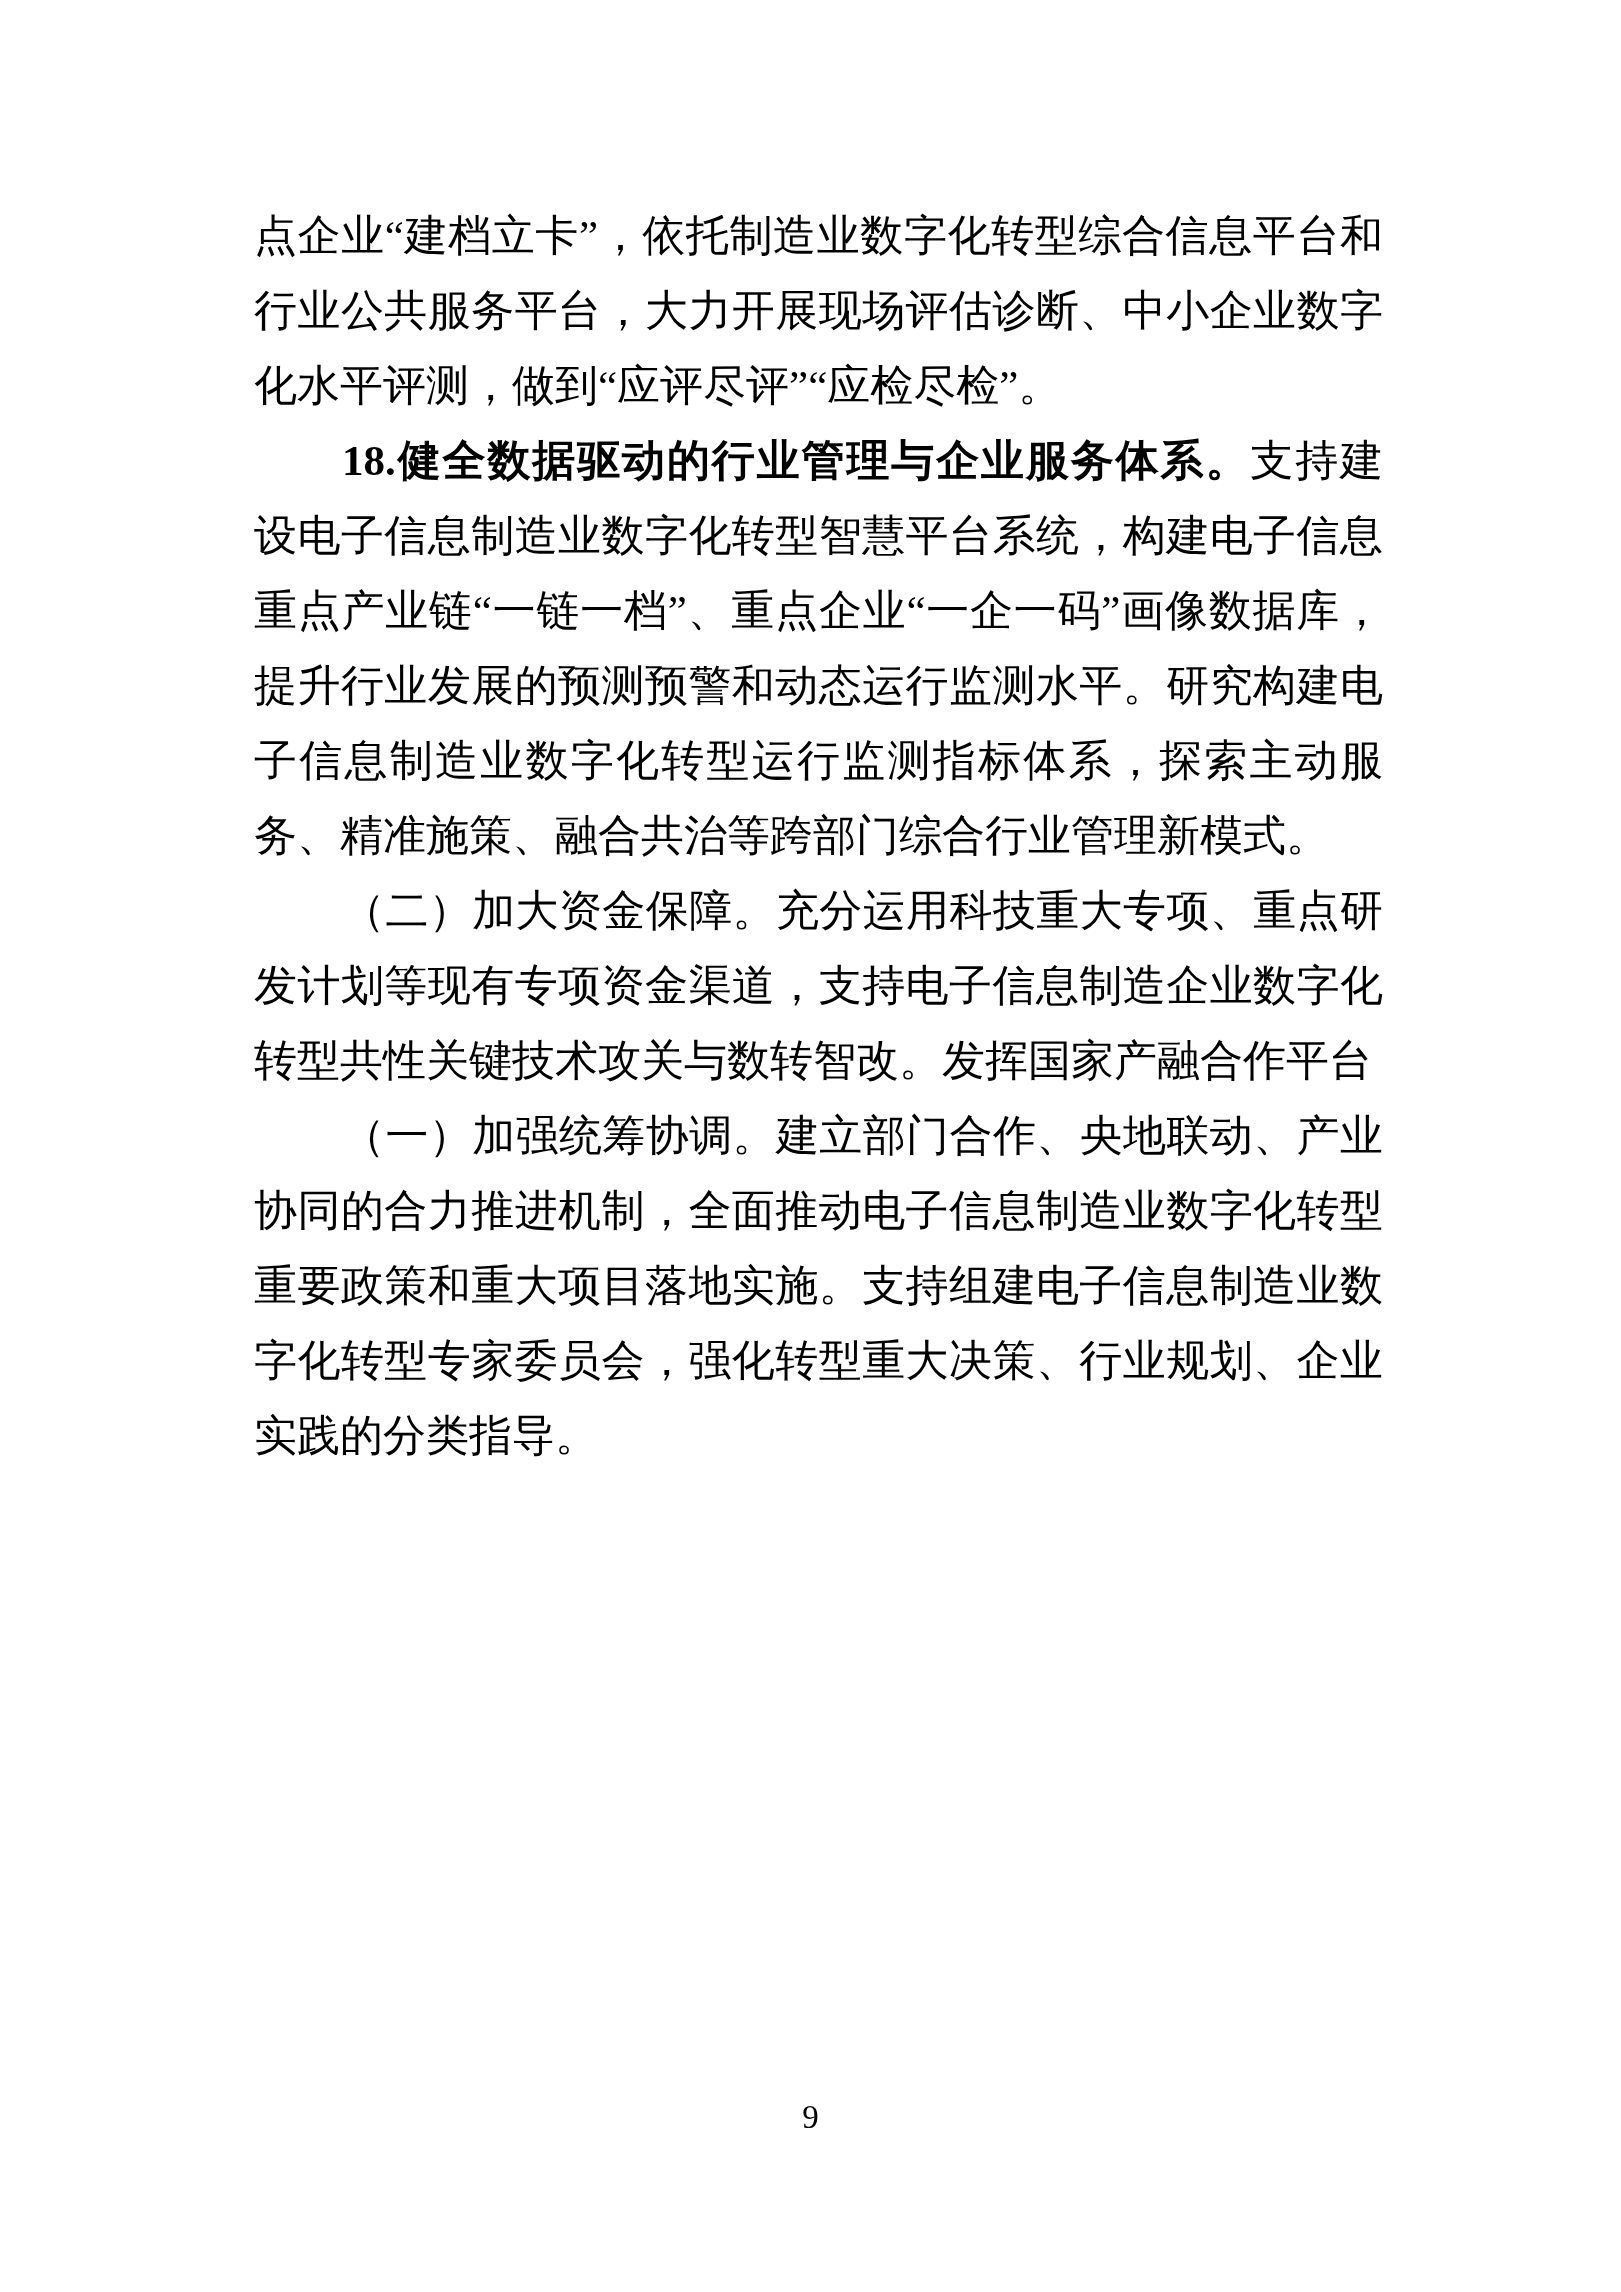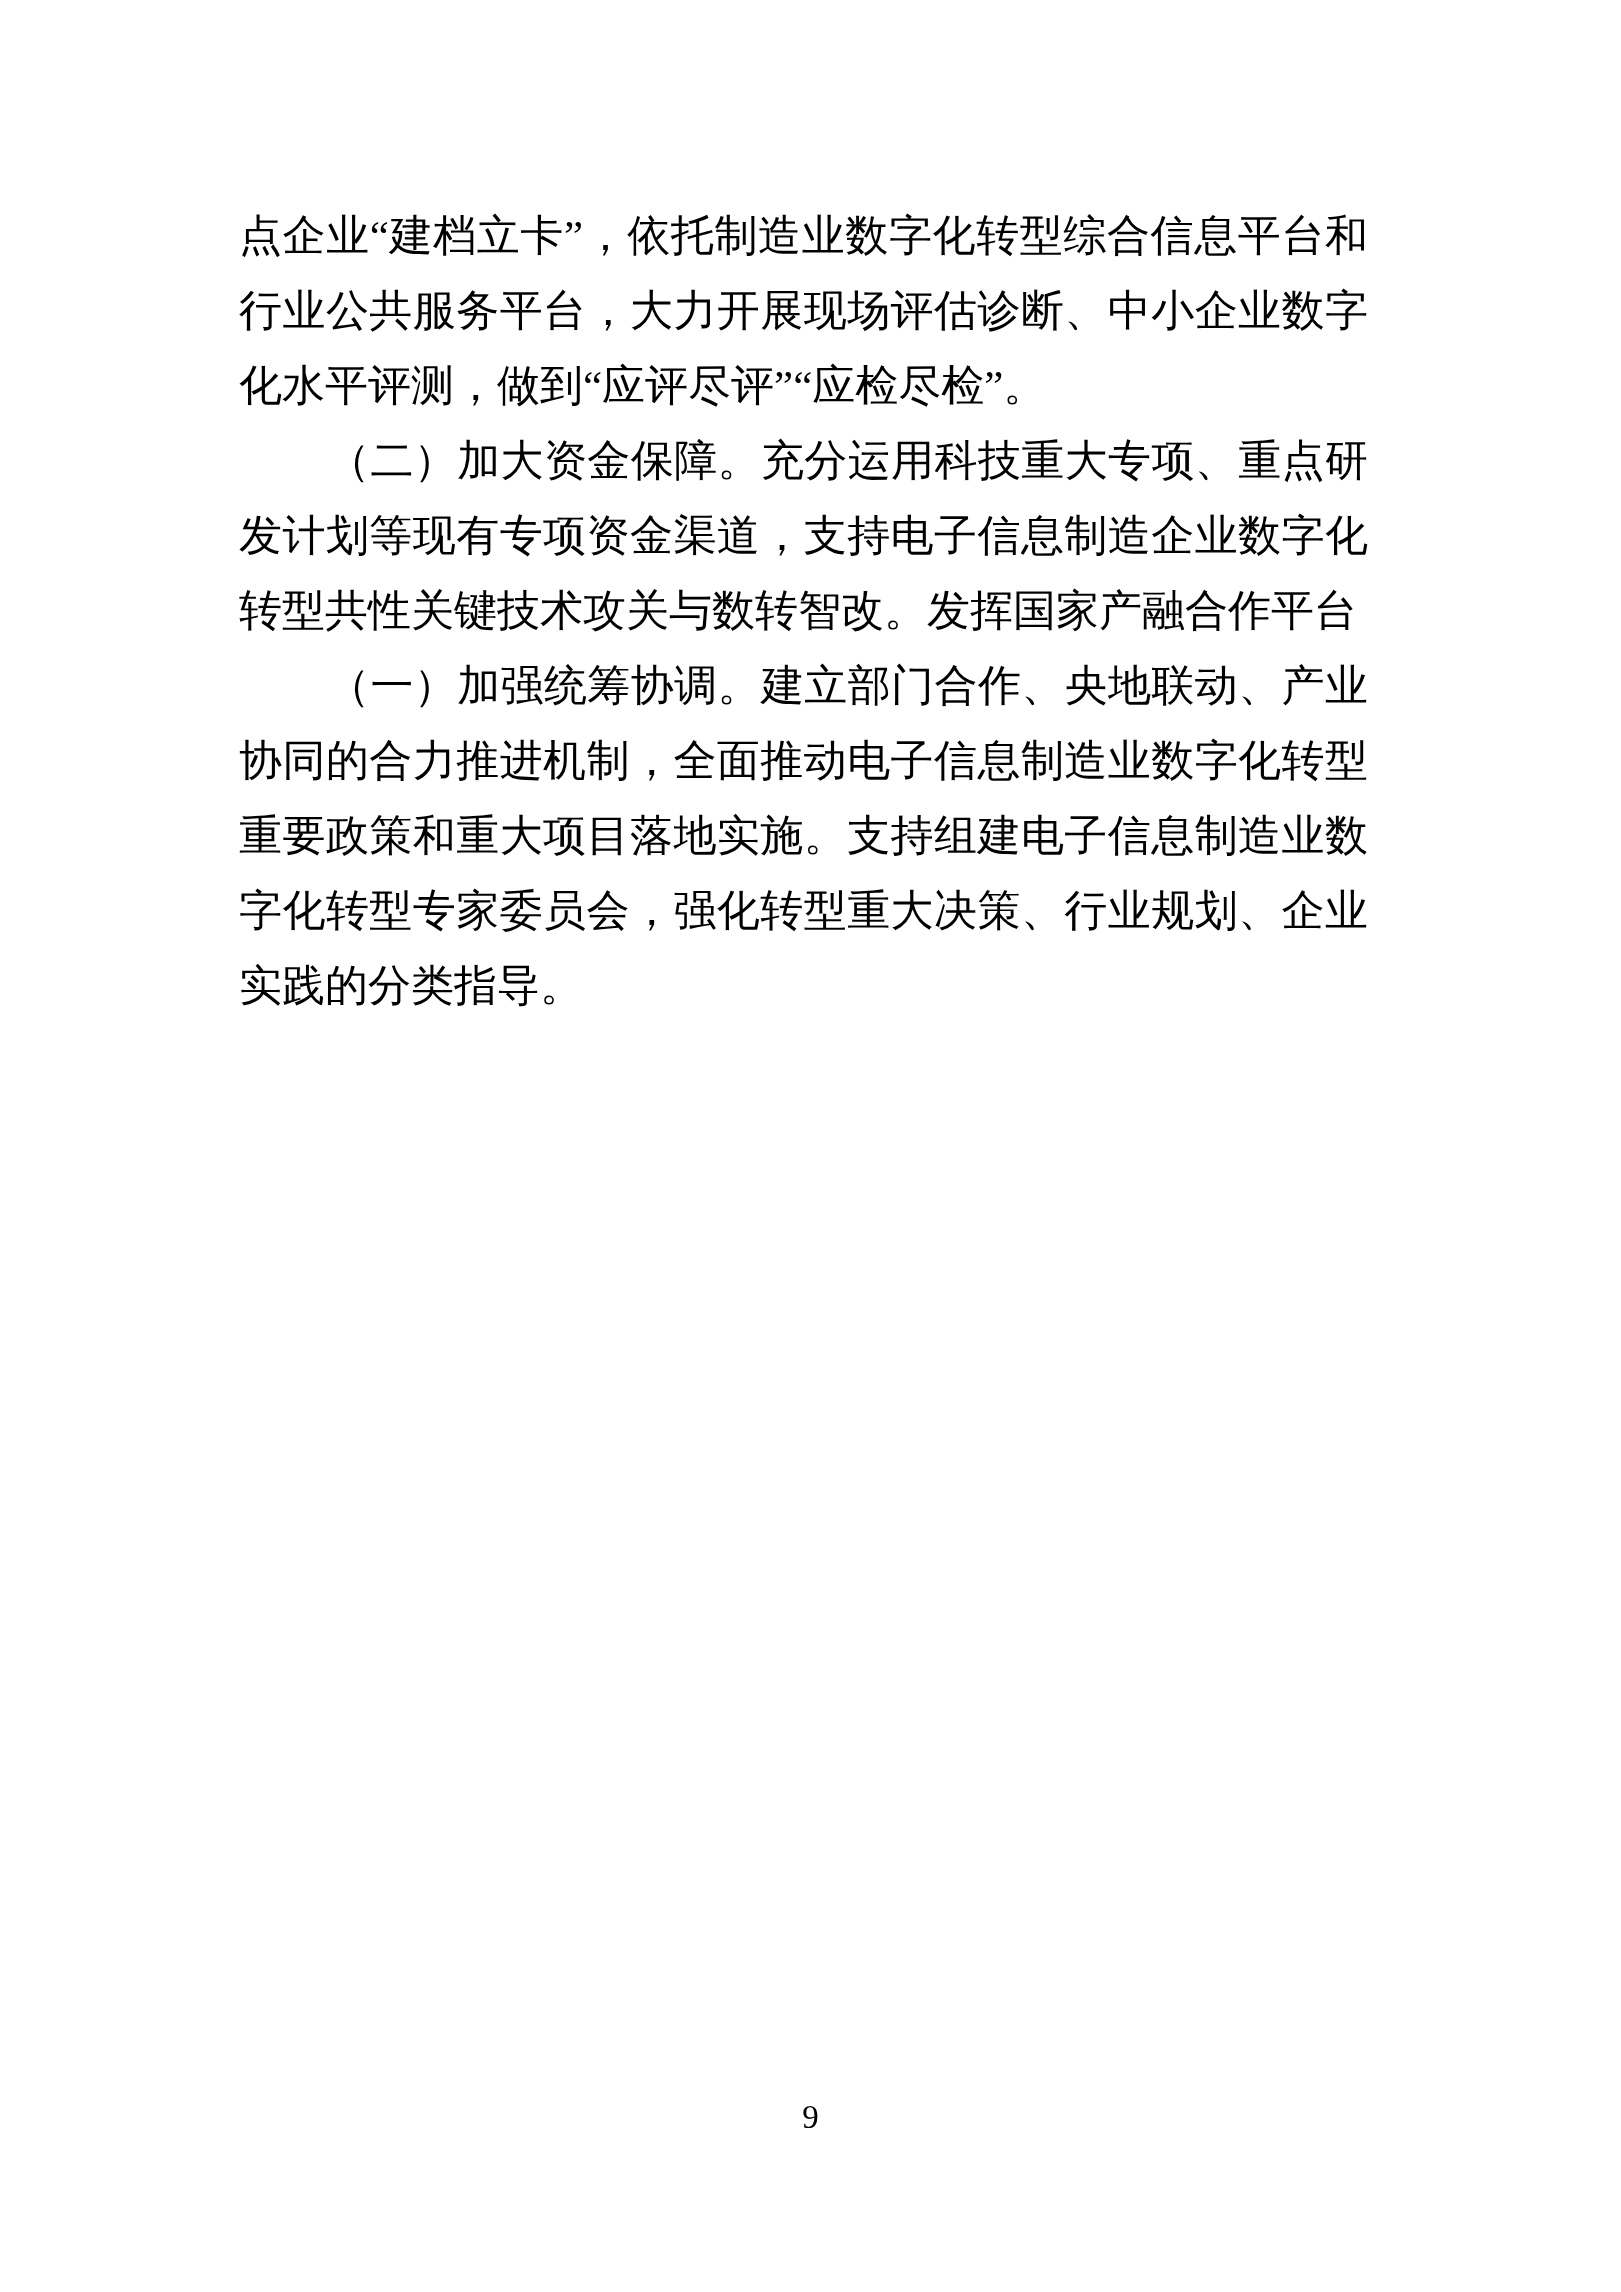--- a/index.html
+++ b/index.html
@@ -12,21 +12,21 @@
     width: 1621px;
     height: 2293px;
     background: #ffffff;
     overflow: hidden;
     font-family: "Liberation Serif", "DejaVu Serif", serif;
     color: #000000;
   }
   .content {
     position: absolute;
     top: 198px;
-    left: 239px;
+    left: 254px;
     width: 1129px;
     font-size: 43px;
     line-height: 75px;
     text-align: justify;
     letter-spacing: 0px;
   }
   .content p {
     margin: 0;
     padding: 0;
     text-indent: 88px;
@@ -59,20 +59,21 @@
 </style>
 </head>
 <body>
 
 <div class="page">
   <div class="content">
 
     <p class="no-indent"><span class="seg-normal">点企业“建档立卡”，依托制造业数字化转型综合信息平台和行业公共服务平台，大力开展现场评估诊断、中小企业数字化水平评测，做到“应评尽评”“应检尽检”。</span></p>
 
 
+    <p><span class="seg-bold">18.健全数据驱动的行业管理与企业服务体系。</span><span class="seg-normal">支持建设电子信息制造业数字化转型智慧平台系统，构建电子信息重点产业链“一链一档”、重点企业“一企一码”画像数据库，提升行业发展的预测预警和动态运行监测水平。研究构建电子信息制造业数字化转型运行监测指标体系，探索主动服务、精准施策、融合共治等跨部门综合行业管理新模式。</span></p>
 
 
     <p><span class="seg-kai">（二）加大资金保障。</span><span class="seg-normal">充分运用科技重大专项、重点研发计划等现有专项资金渠道，支持电子信息制造企业数字化转型共性关键技术攻关与数转智改。发挥国家产融合作平台</span></p>
 
     <p><span class="seg-kai">（一）加强统筹协调。</span><span class="seg-normal">建立部门合作、央地联动、产业协同的合力推进机制，全面推动电子信息制造业数字化转型重要政策和重大项目落地实施。支持组建电子信息制造业数字化转型专家委员会，强化转型重大决策、行业规划、企业实践的分类指导。</span></p>
 
   </div>
 
   <div class="page-number">9</div>
 </div>

